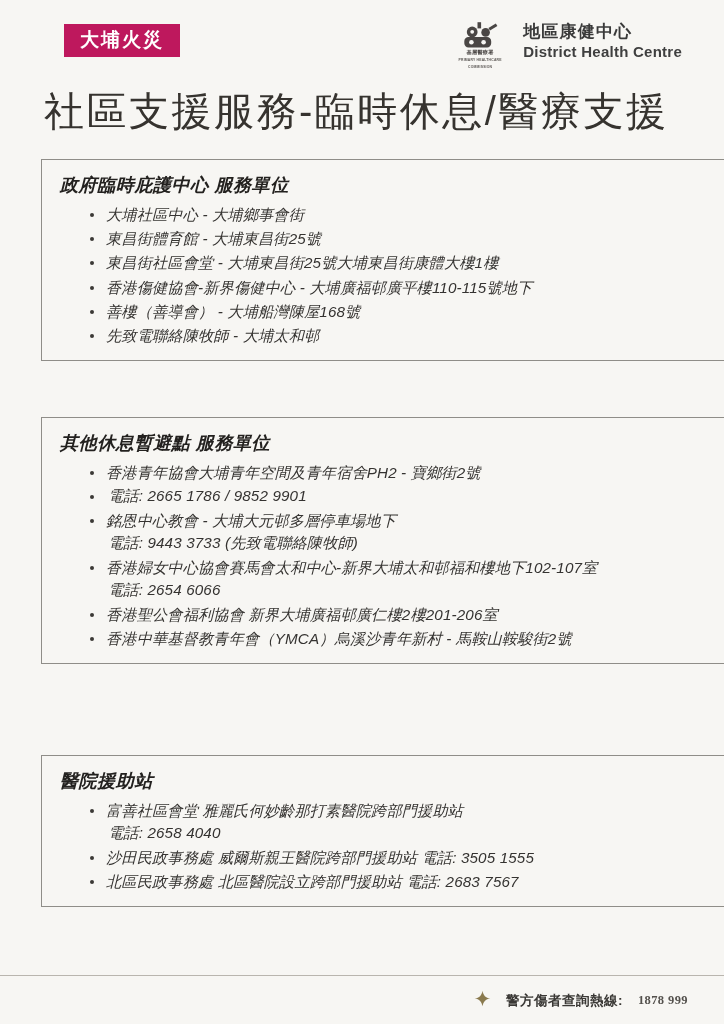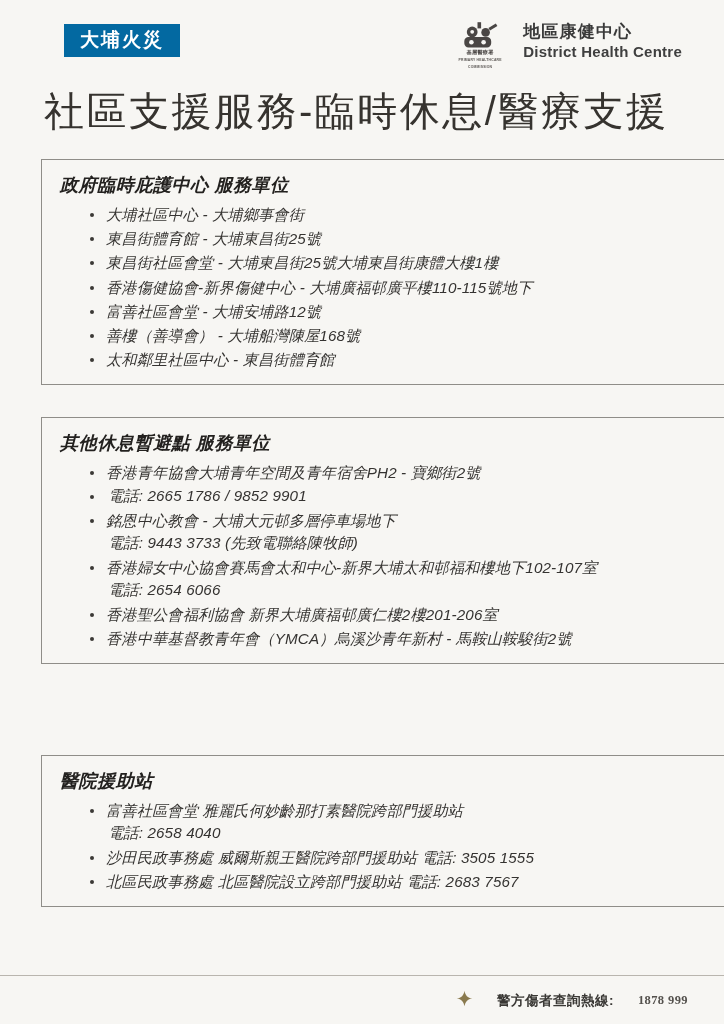--- a/index.html
+++ b/index.html
@@ -28,21 +28,21 @@
   .header {
     position: relative;
     height: 78px;
     padding: 0;
   }
 
   .tag-badge {
     position: absolute;
     left: 64px;
     top: 24px;
-    background: #0369a1;
+    background: #be185d;
     color: #ffffff;
     font-size: 19px;
     font-weight: 700;
     letter-spacing: 2px;
     padding: 5px 16px 6px 16px;
     line-height: 1.15;
     white-space: nowrap;
   }
 
   .brand {
@@ -176,21 +176,21 @@
   .footer {
     position: absolute;
     left: 0;
     top: 990px;
     width: 724px;
     display: flex;
     justify-content: flex-end;
     align-items: center;
     padding-right: 36px;
     box-sizing: border-box;
-    gap: 24px;
+    gap: 15px;
   }
   .sparkle-icon { display: block; }
   .footer-label {
     font-size: 13.5px;
     font-weight: 700;
     color: #3a3835;
     letter-spacing: .5px;
   }
   .footer-number {
     font-size: 12.5px;
@@ -239,23 +239,22 @@
   <h1 class="page-title">社區支援服務-臨時休息/醫療支援</h1>
 
   <div id="sections-root">
       <div class="section" id="section-0">
         <div class="section-title">政府臨時庇護中心  服務單位</div>
         <ul class="items">
           <li><span>大埔社區中心 - 大埔鄉事會街</span></li>
           <li><span>東昌街體育館 - 大埔東昌街25號</span></li>
           <li><span>東昌街社區會堂 - 大埔東昌街25號大埔東昌街康體大樓1樓</span></li>
           <li><span>香港傷健協會-新界傷健中心 - 大埔廣福邨廣平樓110-115號地下</span></li>
-          <li><span>富善社區會堂 - 大埔安埔路12號</span></li>
           <li><span>善樓（善導會） - 大埔船灣陳屋168號</span></li>
-          <li><span>太和鄰里社區中心 - 東昌街體育館</span></li>
+          <li><span>先致電聯絡陳牧師 - 大埔太和邨</span></li>
         </ul>
       </div>
       <div class="section" id="section-1">
         <div class="section-title">其他休息暫避點  服務單位</div>
         <ul class="items">
           <li><span>香港青年協會大埔青年空間及青年宿舍PH2 - 寶鄉街2號</span></li>
           <li><span class="sub-line">電話: 2665 1786 / 9852 9901</span></li>
           <li><span>銘恩中心教會 - 大埔大元邨多層停車場地下</span><span class="sub-line">電話: 9443 3733 (先致電聯絡陳牧師)</span></li>
           <li><span>香港婦女中心協會賽馬會太和中心-新界大埔太和邨福和樓地下102-107室</span><span class="sub-line">電話:  2654 6066</span></li>
           <li><span>香港聖公會福利協會 新界大埔廣福邨廣仁樓2樓201-206室</span></li>

